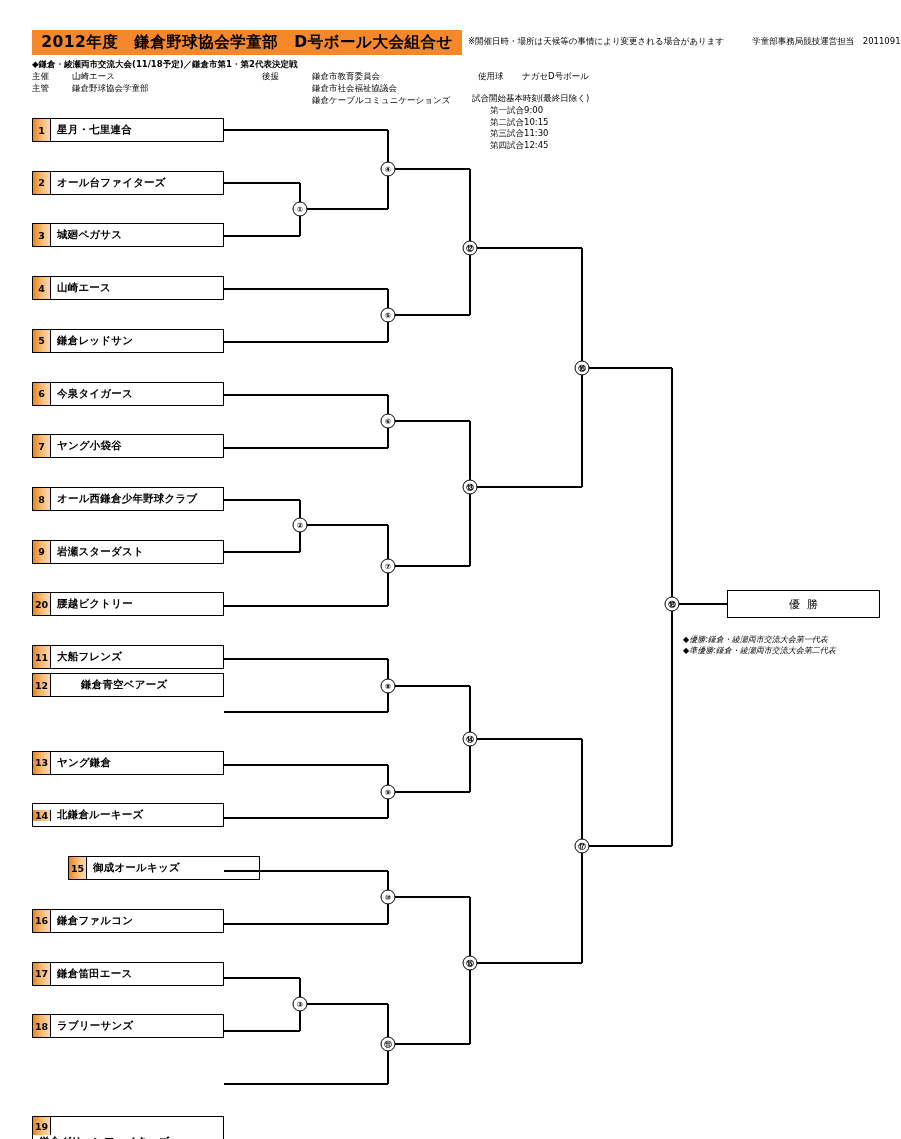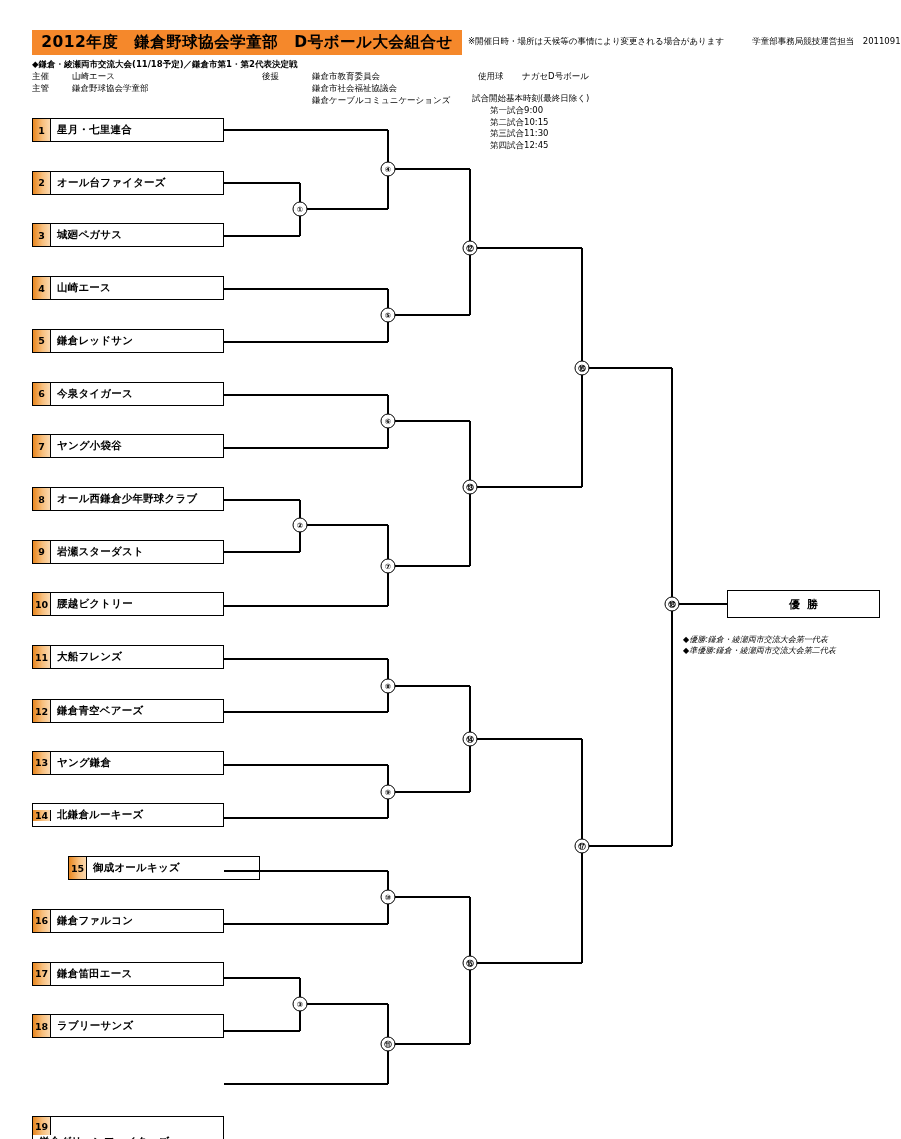--- a/index.html
+++ b/index.html
@@ -59,21 +59,21 @@
   .team .nm{
     flex:1;display:flex;align-items:center;padding-left:6px;
     font-size:10.5px;font-weight:bold;letter-spacing:.2px;white-space:nowrap;
   }
 
   
   .champ{
     position:absolute;left:727px;top:590px;width:153px;height:28px;
     border:1px solid #000;box-sizing:border-box;background:#fff;
     display:flex;align-items:center;justify-content:center;
-    font-size:11px;font-weight:bold;letter-spacing:7px;text-indent:7px;
+    font-size:11px;font-weight:normal;letter-spacing:7px;text-indent:7px;
   }
   .champ-notes{
     position:absolute;left:683px;top:634px;font-size:8px;line-height:11px;white-space:nowrap;font-style:italic;
   }
 
   
   #bracket{position:absolute;left:0;top:0;width:901px;height:1139px;pointer-events:none;}
   #bracket line{stroke:#000;stroke-width:1.1;shape-rendering:crispEdges;}
   .mnum{
     position:absolute;transform:translate(-50%,-50%);
@@ -149,28 +149,28 @@
       </div>
       <div class="team" style="top: 487.04px;">
         <div class="num">8</div>
         <div class="nm">オール西鎌倉少年野球クラブ</div>
       </div>
       <div class="team" style="top: 539.76px;">
         <div class="num">9</div>
         <div class="nm">岩瀬スターダスト</div>
       </div>
       <div class="team" style="top: 592.48px;">
-        <div class="num">10</div>
+        <div class="num">20</div>
         <div class="nm">腰越ビクトリー</div>
       </div>
       <div class="team" style="top: 645.2px;">
         <div class="num">11</div>
         <div class="nm">大船フレンズ</div>
       </div>
-      <div class="team" style="top: 699px;">
+      <div class="team" style="top: 673px; gap: 24px;">
         <div class="num">12</div>
         <div class="nm">鎌倉青空ベアーズ</div>
       </div>
       <div class="team" style="top: 750.64px;">
         <div class="num">13</div>
         <div class="nm">ヤング鎌倉</div>
       </div>
       <div class="team" style="top: 803.36px; align-items: center;">
         <div class="num">14</div>
         <div class="nm">北鎌倉ルーキーズ</div>

